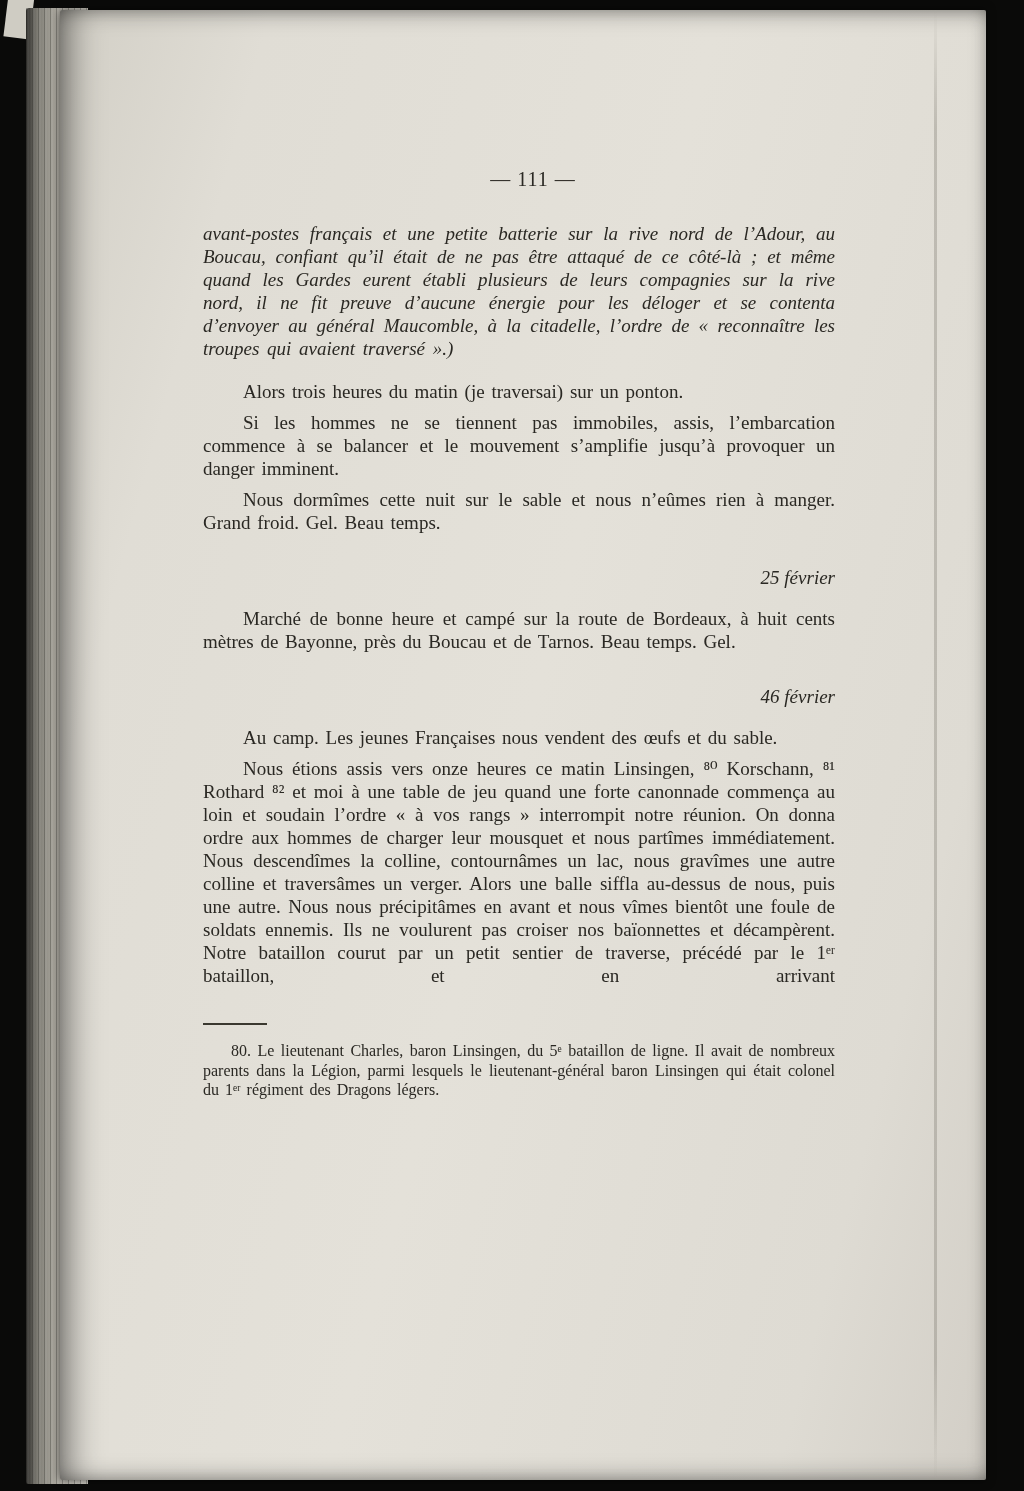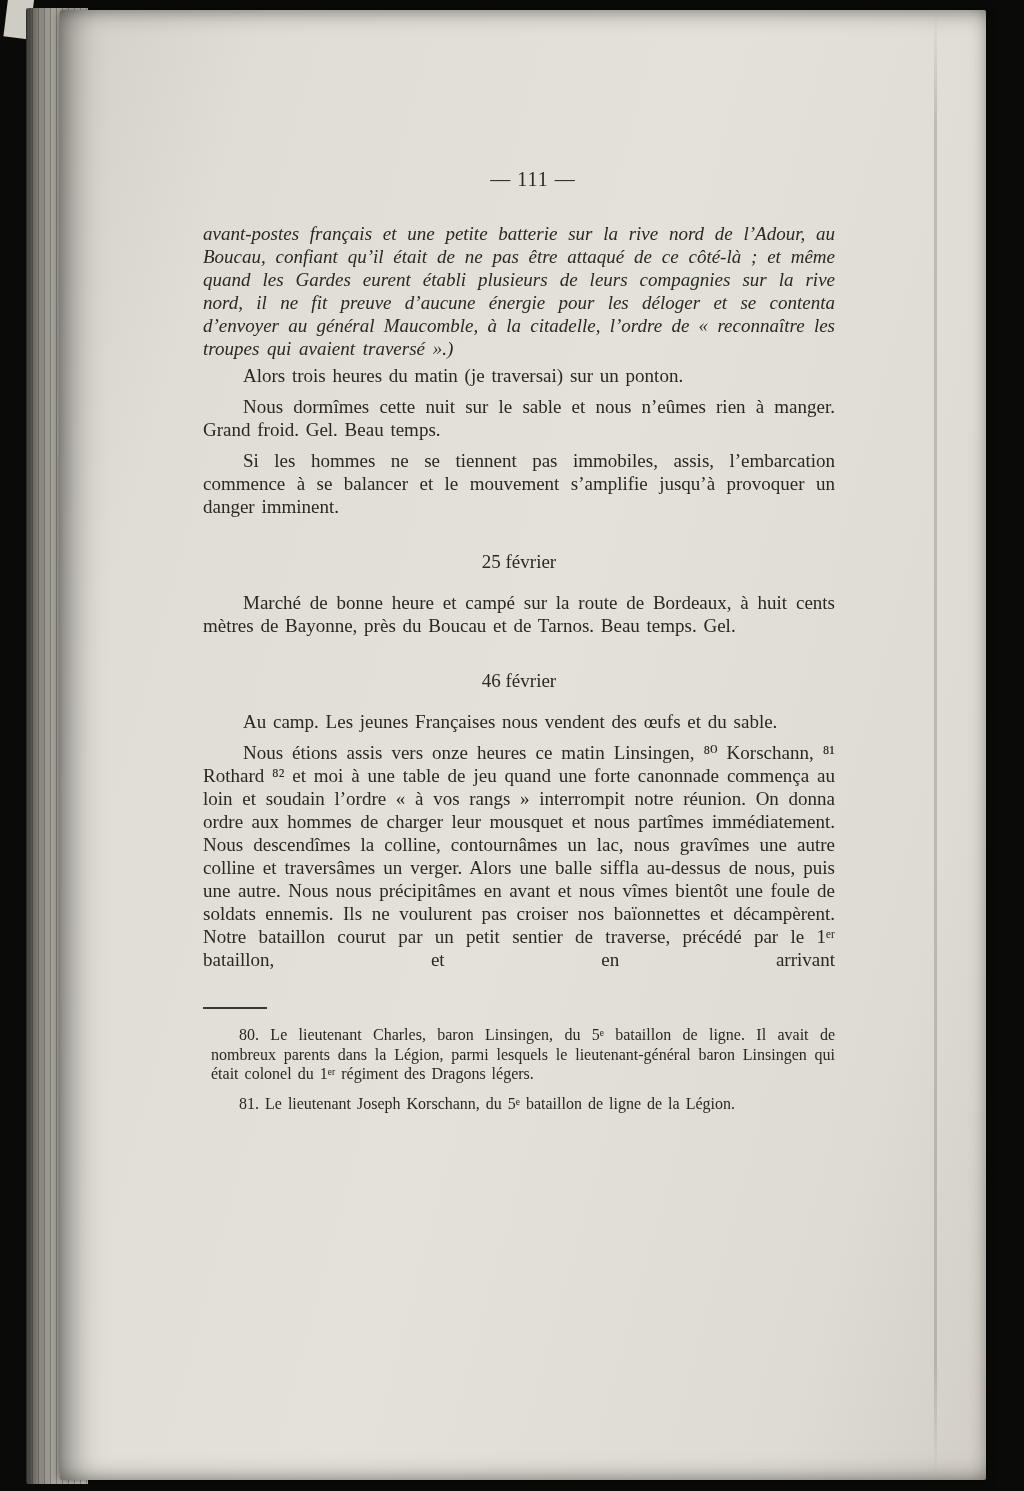--- a/index.html
+++ b/index.html
@@ -62,72 +62,71 @@
   .text-block {
     position: absolute; left: 143px; top: 212px; width: 632px;
     color: #2a2823;
     font-size: 19px; line-height: 23px;
   }
 
   .text-block p { margin: 0 0 8px 0; text-align: justify; }
   p.quote {
     font-style: italic;
     text-indent: 0;
-    margin-bottom: 4px;
+    margin-bottom: 20px;
     word-spacing: 3px;
   }
   p.body { text-indent: 40px; word-spacing: 2px; }
   p.fill-last { text-align-last: justify; }
 
   .date-heading {
-    font-weight: normal;
+    font-style: italic; font-weight: normal;
     font-size: 19px;
     margin: 32px 0 18px 0;
-    text-align: center;
+    text-align: right;
   }
 
   .footnotes { margin-top: 36px; }
   .footnote-separator {
     width: 64px; height: 2px;
     background: #3a382f;
     margin: 0 0 16px 0;
   }
   .footnotes p.fn {
     font-size: 16px; line-height: 19.5px;
     text-indent: 28px;
     word-spacing: 2px;
-    margin: 0 0 10px 8px;
+    margin: 0 0 10px 0;
     text-align: justify;
   }
 </style>
 </head>
 <body>
 
 <div class="corner-sliver"></div>
 
 <div class="book-edges"></div>
 
 <div class="page">
   <div class="page-crease"></div>
 
   <div class="page-number">— 111 —</div>
 
   <div class="text-block">
     <p class="quote">avant-postes français et une petite batterie sur la rive nord de l’Adour, au Boucau, confiant qu’il était de ne pas être attaqué de ce côté-là ; et même quand les Gardes eurent établi plusieurs de leurs compagnies sur la rive nord, il ne fit preuve d’aucune énergie pour les déloger et se contenta d’envoyer au général Maucomble, à la citadelle, l’ordre de « reconnaître les troupes qui avaient traversé ».)</p>
     <p class="body">Alors trois heures du matin (je traversai) sur un ponton.</p>
+    <p class="body">Si les hommes ne se tiennent pas immobiles, assis, l’embarcation commence à se balancer et le mouvement s’amplifie jusqu’à provoquer un danger imminent.</p>
     <p class="body">Nous dormîmes cette nuit sur le sable et nous n’eûmes rien à manger. Grand froid. Gel. Beau temps.</p>
-    <p class="body">Si les hommes ne se tiennent pas immobiles, assis, l’embarcation commence à se balancer et le mouvement s’amplifie jusqu’à provoquer un danger imminent.</p>
 
     <h3 class="date-heading">25 février</h3>
     <p class="body">Marché de bonne heure et campé sur la route de Bordeaux, à huit cents mètres de Bayonne, près du Boucau et de Tarnos. Beau temps. Gel.</p>
 
     <h3 class="date-heading">46 février</h3>
     <p class="body">Au camp. Les jeunes Françaises nous vendent des œufs et du sable.</p>
 
     <p class="body fill-last">Nous étions assis vers onze heures ce matin Linsingen, ⁸⁰ Korschann, ⁸¹ Rothard ⁸² et moi à une table de jeu quand une forte canonnade commença au loin et soudain l’ordre « à vos rangs » interrompit notre réunion. On donna ordre aux hommes de charger leur mousquet et nous partîmes immédiatement. Nous descendîmes la colline, contournâmes un lac, nous gravîmes une autre colline et traversâmes un verger. Alors une balle siffla au-dessus de nous, puis une autre. Nous nous précipitâmes en avant et nous vîmes bientôt une foule de soldats ennemis. Ils ne voulurent pas croiser nos baïonnettes et décampèrent. Notre bataillon courut par un petit sentier de traverse, précédé par le 1ᵉʳ bataillon, et en arrivant</p>
 
     <div class="footnotes">
       <div class="footnote-separator"></div>
       <p class="fn">80. Le lieutenant Charles, baron Linsingen, du 5ᵉ bataillon de ligne. Il avait de nombreux parents dans la Légion, parmi lesquels le lieutenant-général baron Linsingen qui était colonel du 1ᵉʳ régiment des Dragons légers.</p>
-      <p class="fn">81. Le lieutenant Joseph Korschann, du 5ᵉ bataillon de ligne de la Légion.</p>
     </div>
   </div>
 </div>
 
 </body></html>

